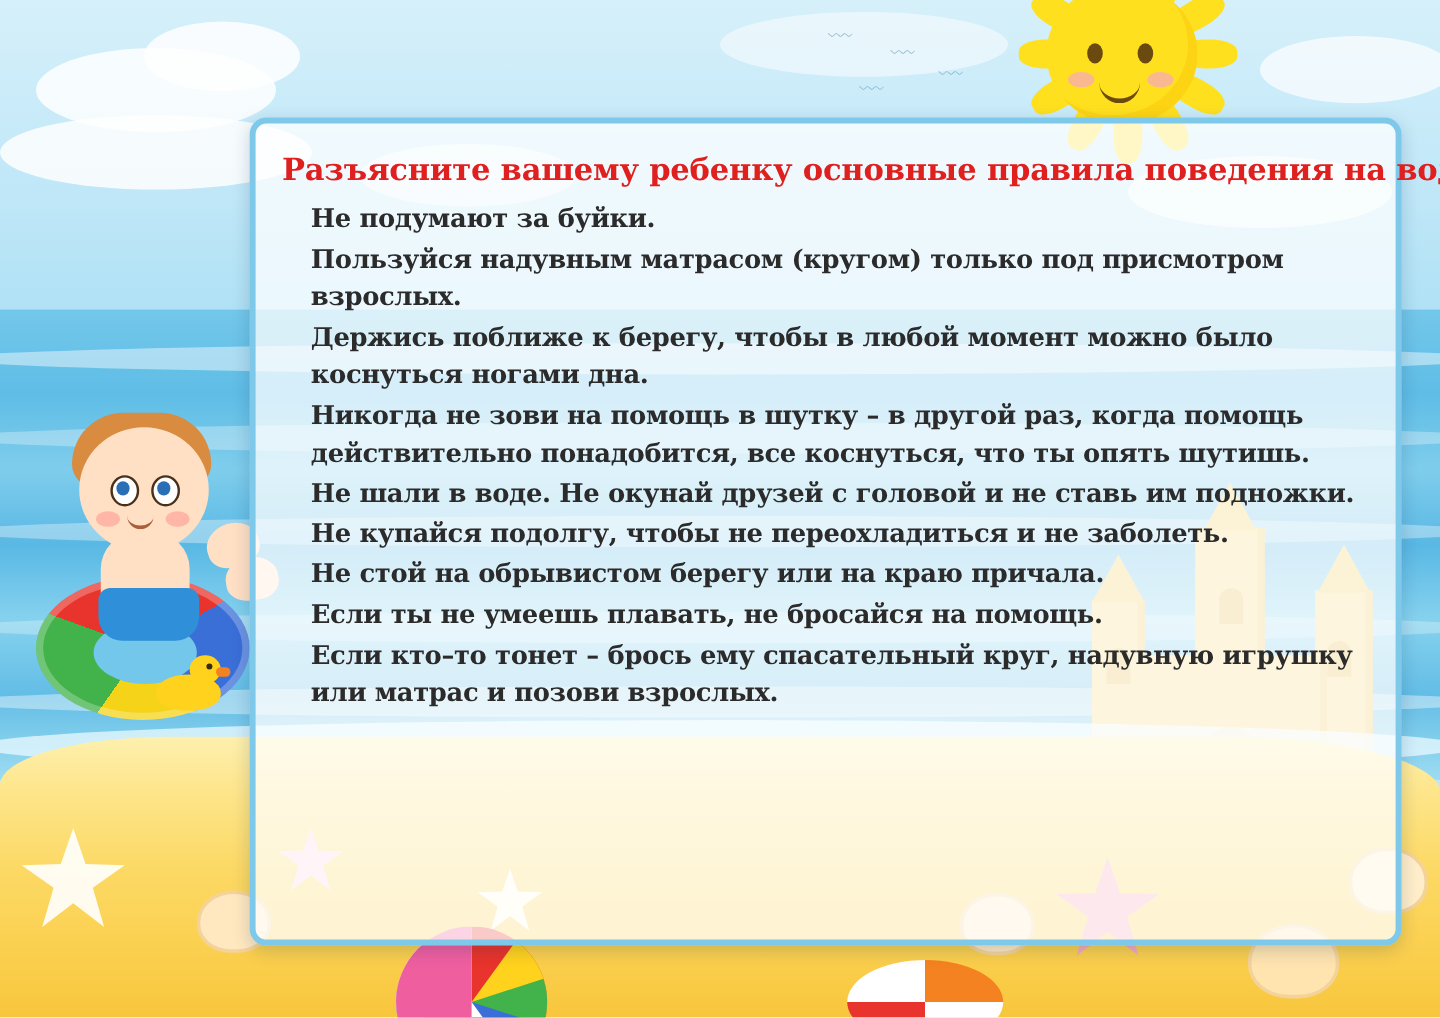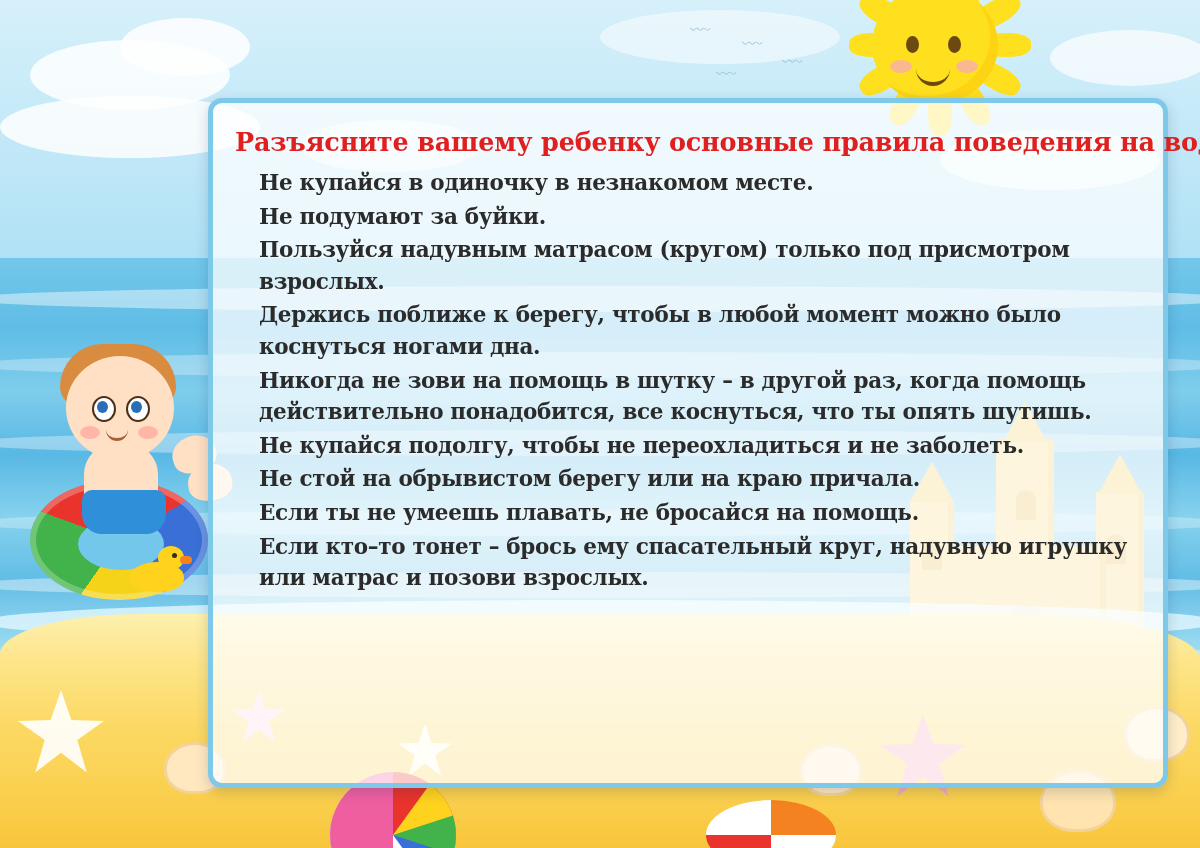--- a/index.html
+++ b/index.html
@@ -484,25 +484,25 @@
       <div class="duck-head"></div>
       <div class="duck-beak"></div>
       <div class="duck-eye"></div>
     </div>
   </div>
 
 
   <div class="panel">
     <div class="panel-heading">Разъясните вашему ребенку основные правила поведения на воде:</div>
     <ul class="rules">
-      <li class="rule">Не купайся в одиночку в незнакомом месте.</li>
       <li class="rule">Не подумают за буйки.</li>
       <li class="rule">Пользуйся надувным матрасом (кругом) только под присмотром взрослых.</li>
       <li class="rule">Держись поближе к берегу, чтобы в любой момент можно было коснуться ногами дна.</li>
       <li class="rule">Никогда не зови на помощь в шутку – в другой раз, когда помощь действительно понадобится, все коснуться, что ты опять шутишь.</li>
+      <li class="rule">Не шали в воде. Не окунай друзей с головой и не ставь им подножки.</li>
       <li class="rule">Не купайся подолгу, чтобы не переохладиться и не заболеть.</li>
       <li class="rule">Не стой на обрывистом берегу или на краю причала.</li>
       <li class="rule">Если ты не умеешь плавать, не бросайся на помощь.</li>
       <li class="rule">Если кто–то тонет – брось ему спасательный круг, надувную игрушку или матрас и позови взрослых.</li>
     </ul>
   </div>
 
 </div>
 
 </body></html>

